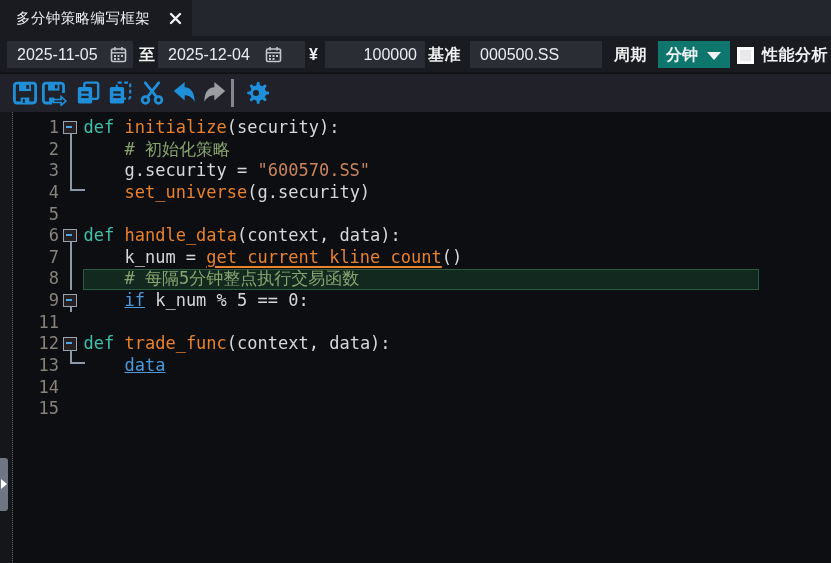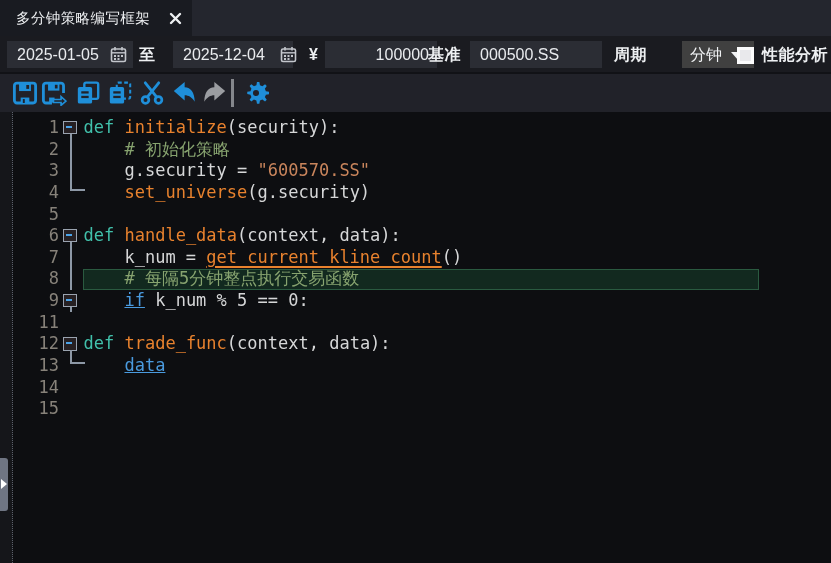--- a/index.html
+++ b/index.html
@@ -29,22 +29,22 @@
     position:absolute; top:5px; height:27px; background:#2b2d34;
     color:#e9ebee; font-size:16px; line-height:27px; white-space:nowrap;
   }
   .field .txt { position:absolute; left:10px; top:0; line-height:27px; }
   .cal { position:absolute; top:5px; width:17px; height:17px; }
   .plabel {
     position:absolute; top:0; height:37px; line-height:38px; color:#eef0f2;
     font-size:16px; font-weight:600; letter-spacing:0.5px; white-space:nowrap;
   }
   .dropdown {
-    position:absolute; left:658px; top:5px; width:72px; height:27px; background:#404040;
-    color:#eef0f2; font-size:16px; font-weight:400; line-height:27px;margin-left:24px;
+    position:absolute; left:658px; top:5px; width:72px; height:27px; background:#0f766e;
+    color:#eef0f2; font-size:16px; font-weight:700; line-height:27px;
   }
   .dd-caret {
     position:absolute; right:9px; top:11px; width:0; height:0;
     border-left:7px solid transparent; border-right:7px solid transparent;
     border-top:8px solid #f2f3f5;
   }
   .checkbox {
     position:absolute; left:737px; top:11px; width:17px; height:17px;
     background:#e9e9ec; border:3px solid #fcfcfd;
   }
@@ -115,54 +115,54 @@
       <span class="tab-title">多分钟策略编写框架</span>
       <svg class="tab-close" viewBox="0 0 13 13">
         <path d="M2 2 L11 11 M11 2 L2 11" stroke="#eef0f2" stroke-width="2.4" stroke-linecap="round"></path>
       </svg>
     </div>
   </div>
 
   <div class="params">
 
     <div class="field" style="left:7px; width:126px;">
-      <span class="txt">2025-01-05</span>
+      <span class="txt">2025-11-05</span>
       <svg class="cal" style="left:103px;" viewBox="0 0 17 17">
         <rect x="1.5" y="3" width="14" height="12.5" rx="1.5" fill="none" stroke="#c3c6cc" stroke-width="1.6"></rect>
         <line x1="5" y1="1" x2="5" y2="4.6" stroke="#c3c6cc" stroke-width="1.6"></line>
         <line x1="12" y1="1" x2="12" y2="4.6" stroke="#c3c6cc" stroke-width="1.6"></line>
         <line x1="2" y1="6.8" x2="15" y2="6.8" stroke="#c3c6cc" stroke-width="1.4"></line>
         <rect x="4" y="9" width="2" height="2" fill="#c3c6cc"></rect>
           <rect x="7.5" y="9" width="2" height="2" fill="#c3c6cc"></rect>
           <rect x="11" y="9" width="2" height="2" fill="#c3c6cc"></rect>
         <rect x="4" y="12" width="2" height="2" fill="#c3c6cc"></rect>
           <rect x="7.5" y="12" width="2" height="2" fill="#c3c6cc"></rect>
       </svg>
     </div>
 
     <span class="plabel" style="left:139px;">至</span>
 
-    <div class="field" style="left:173px; width:120px;">
+    <div class="field" style="left:158px; width:147px;">
       <span class="txt">2025-12-04</span>
       <svg class="cal" style="left:107px;" viewBox="0 0 17 17">
         <rect x="1.5" y="3" width="14" height="12.5" rx="1.5" fill="none" stroke="#c3c6cc" stroke-width="1.6"></rect>
         <line x1="5" y1="1" x2="5" y2="4.6" stroke="#c3c6cc" stroke-width="1.6"></line>
         <line x1="12" y1="1" x2="12" y2="4.6" stroke="#c3c6cc" stroke-width="1.6"></line>
         <line x1="2" y1="6.8" x2="15" y2="6.8" stroke="#c3c6cc" stroke-width="1.4"></line>
         <rect x="4" y="9" width="2" height="2" fill="#c3c6cc"></rect>
           <rect x="7.5" y="9" width="2" height="2" fill="#c3c6cc"></rect>
           <rect x="11" y="9" width="2" height="2" fill="#c3c6cc"></rect>
         <rect x="4" y="12" width="2" height="2" fill="#c3c6cc"></rect>
           <rect x="7.5" y="12" width="2" height="2" fill="#c3c6cc"></rect>
       </svg>
     </div>
 
     <span class="plabel" style="left:309px;">¥</span>
 
-    <div class="field" style="left:325px; width:112px;">
+    <div class="field" style="left:325px; width:100px;">
       <span class="txt" style="left:auto; right:8px;">100000</span>
     </div>
 
     <span class="plabel" style="left:428px;">基准</span>
 
     <div class="field" style="left:470px; width:132px;">
       <span class="txt">000500.SS</span>
     </div>
 
     <span class="plabel" style="left:614px;">周期</span>

